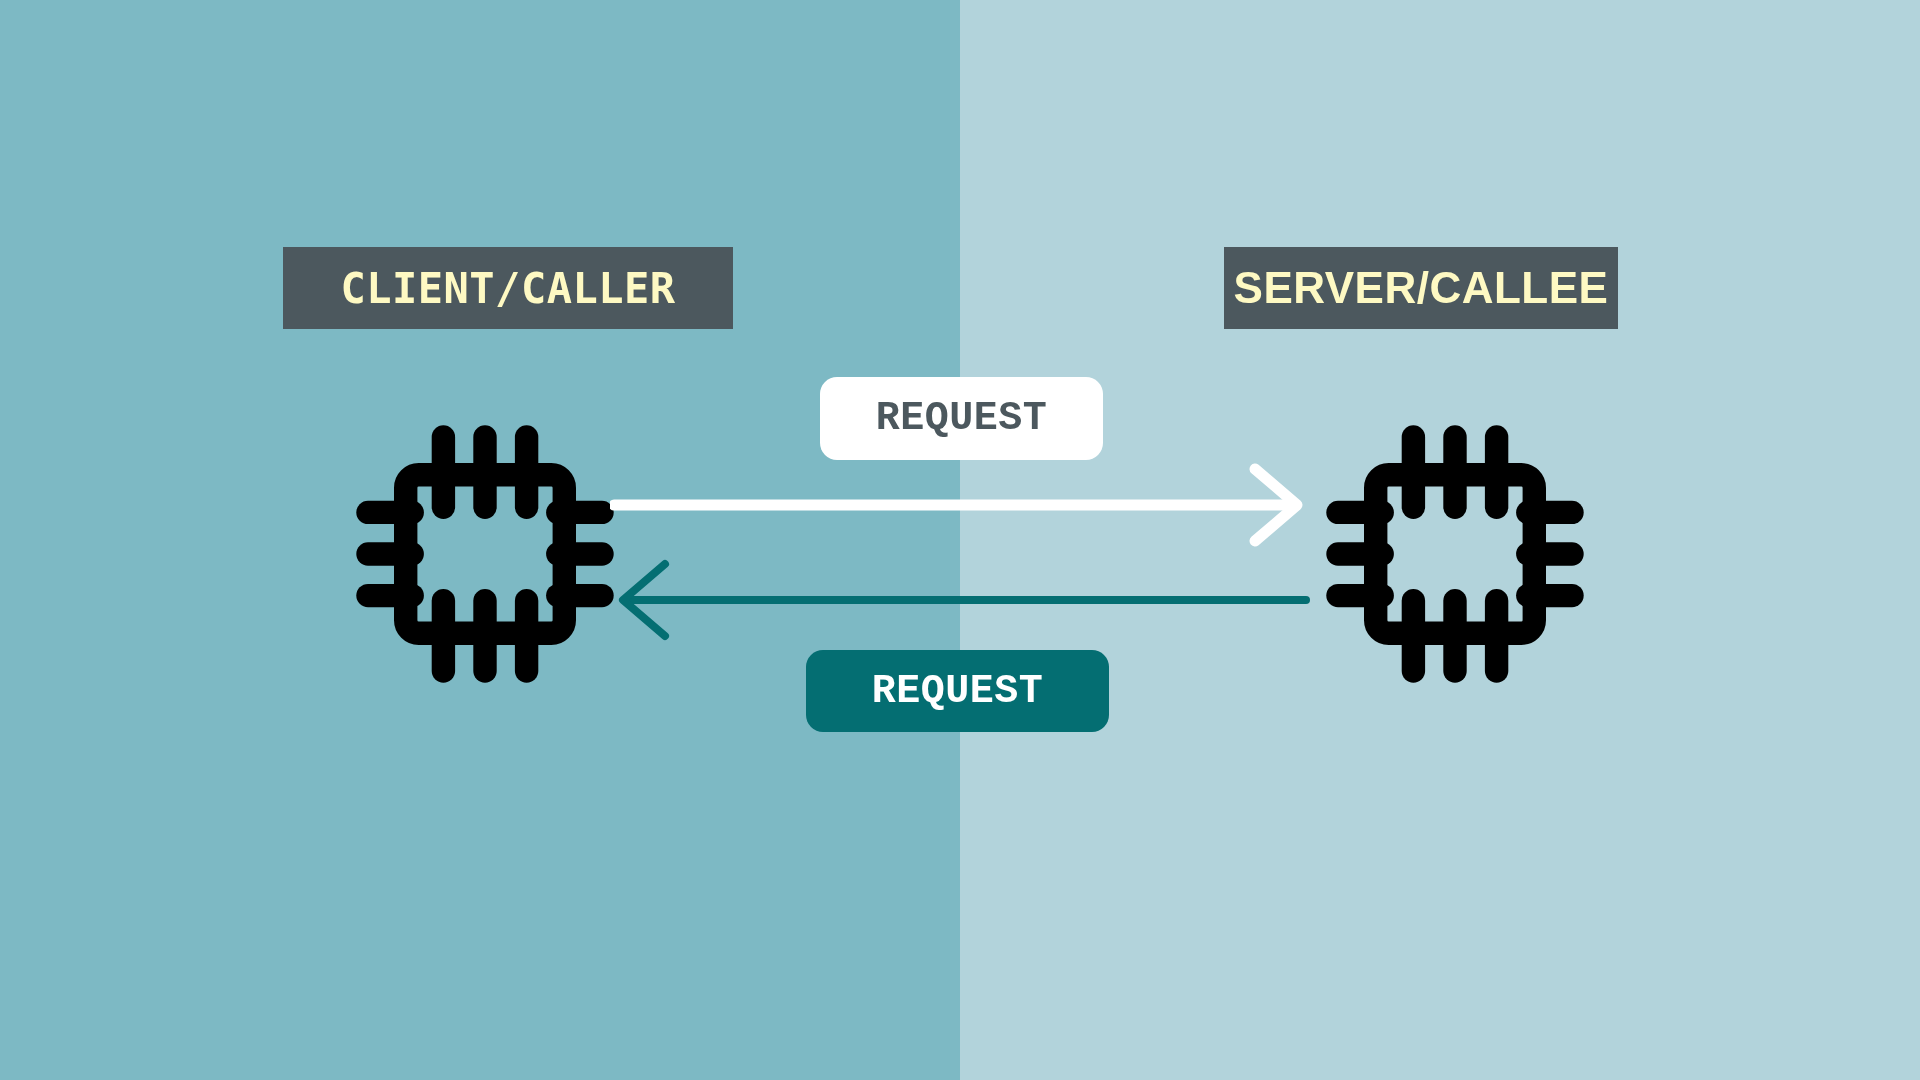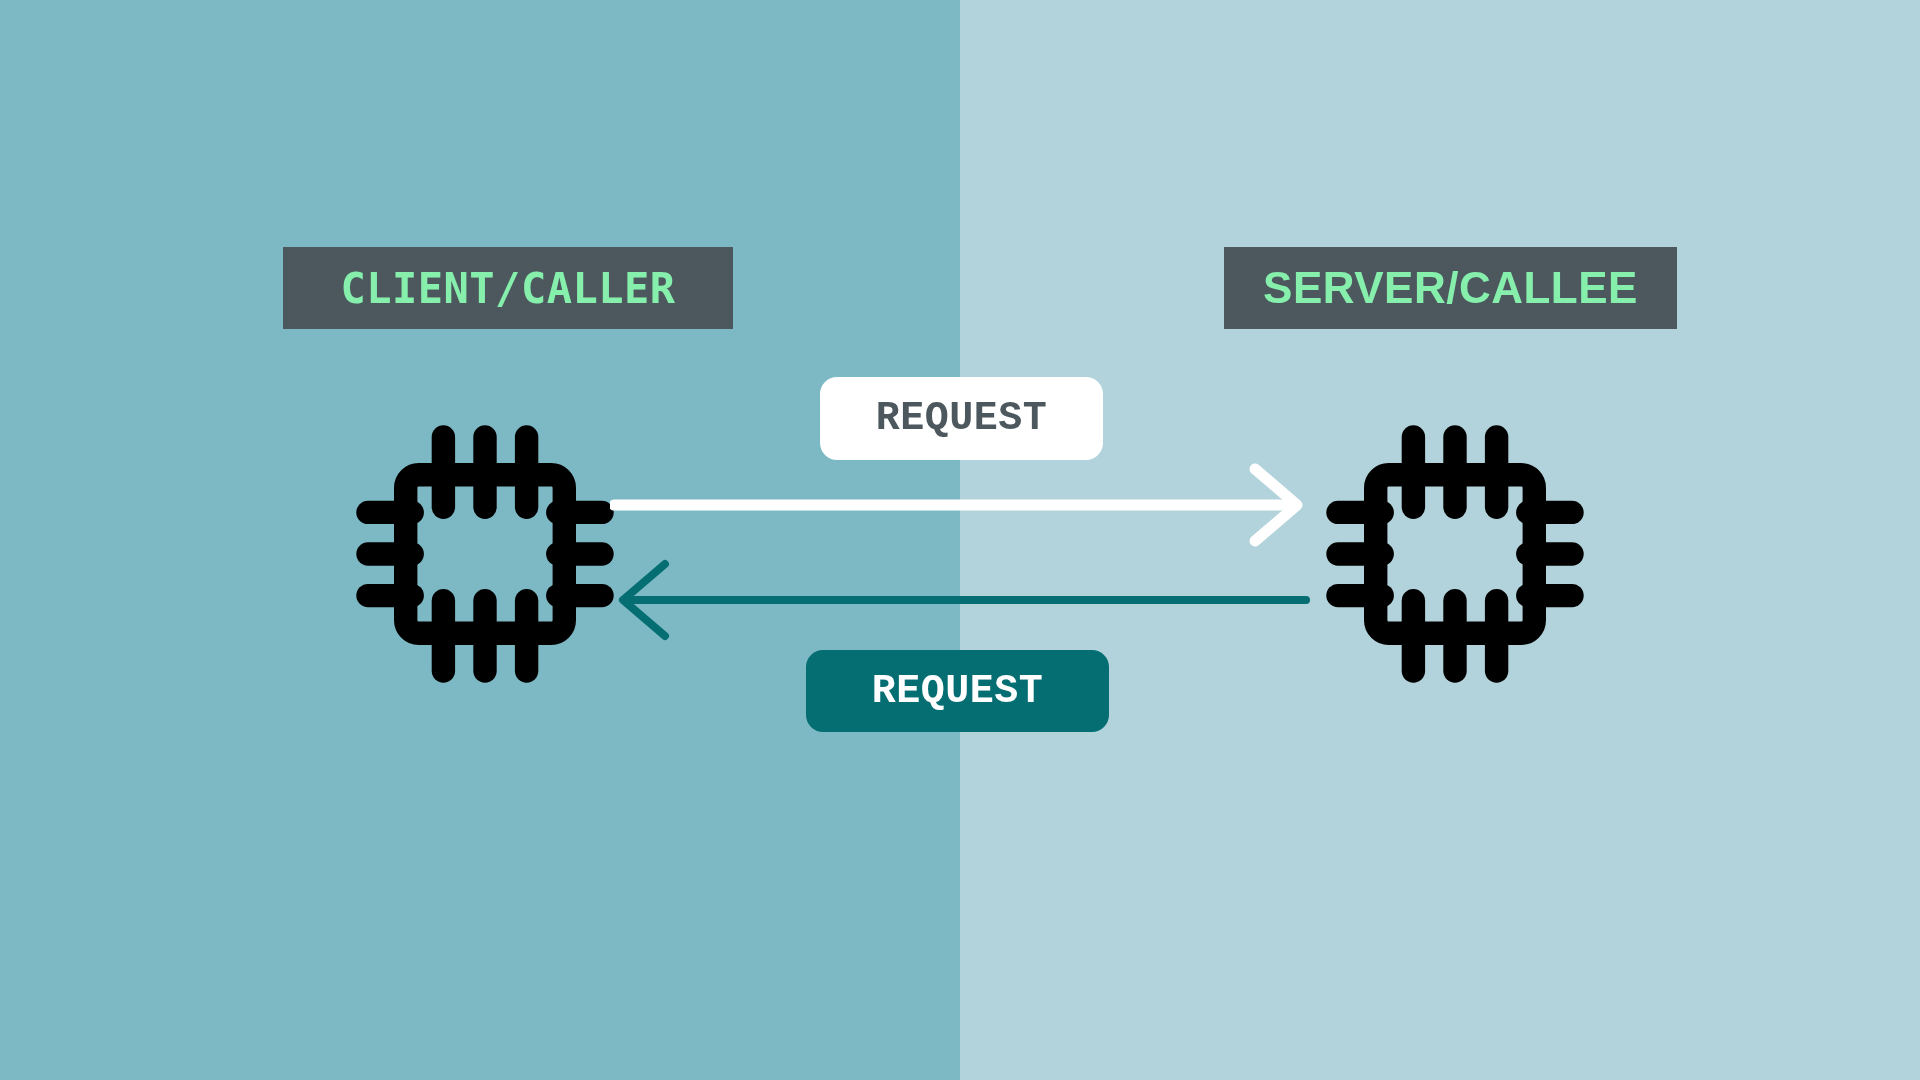--- a/index.html
+++ b/index.html
@@ -22,35 +22,35 @@
   #bg-left  { left: 0;    width: 960px; background: #7DB9C4; }
   #bg-right { left: 960px; width: 960px; background: #B2D3DB; }
 
   
   .role-chip {
     position: absolute;
     display: flex;
     align-items: center;
     justify-content: center;
     background: #4C585E;
-    color: #86efac;
+    color: #fef9c3;
     white-space: nowrap;
     box-sizing: border-box;
   }
   #chip-client {
     left: 283px;  top: 247px;
     width: 450px; height: 82px;
     font-family: "DejaVu Sans Mono", monospace;
     font-weight: bold;
     font-size: 42px;
     letter-spacing: 0.5px;
   }
   #chip-server {
     left: 1224px; top: 247px;
-    width: 453px; height: 82px;
+    width: 394px; height: 82px;
     font-family: "Liberation Sans", sans-serif;
     font-weight: bold;
     font-size: 44px;
     letter-spacing: 0.5px;
   }
 
   
   .cpu-icon { position: absolute; width: 260px; height: 260px; }
   #cpu-client { left: 355px;  top: 424px; }
   #cpu-server { left: 1325px; top: 424px; }

